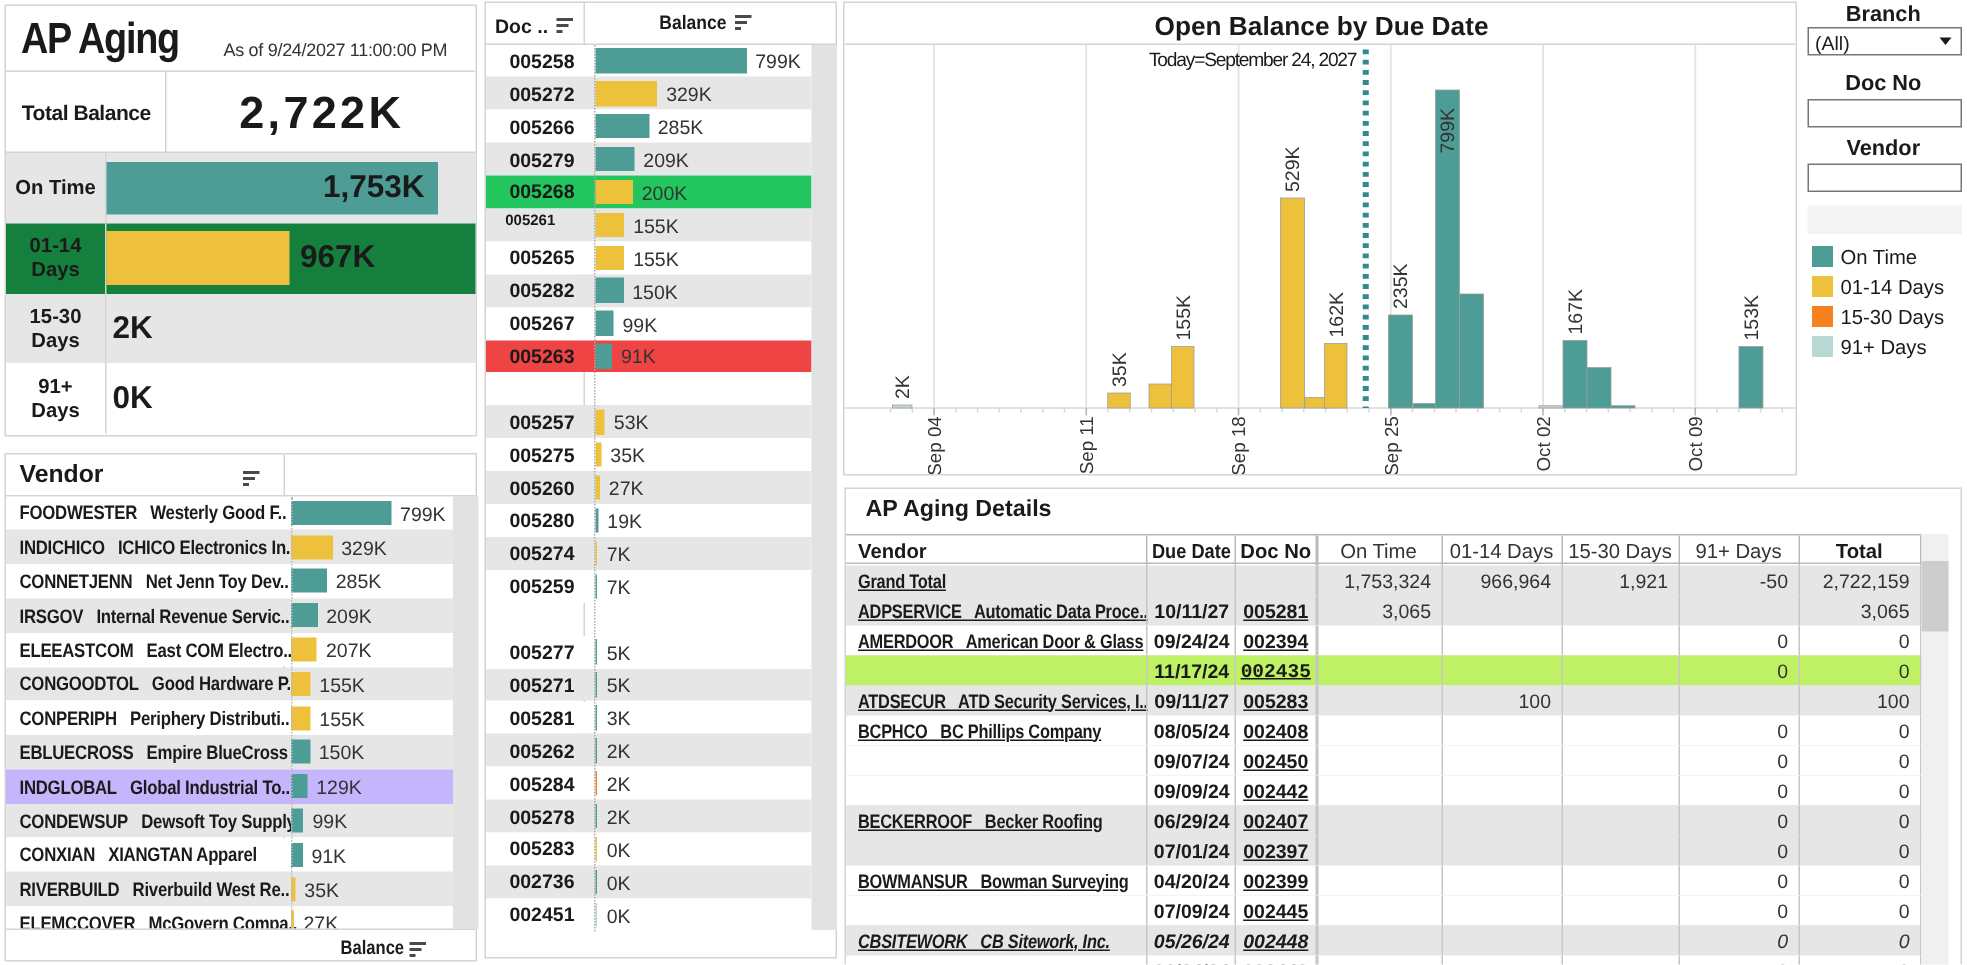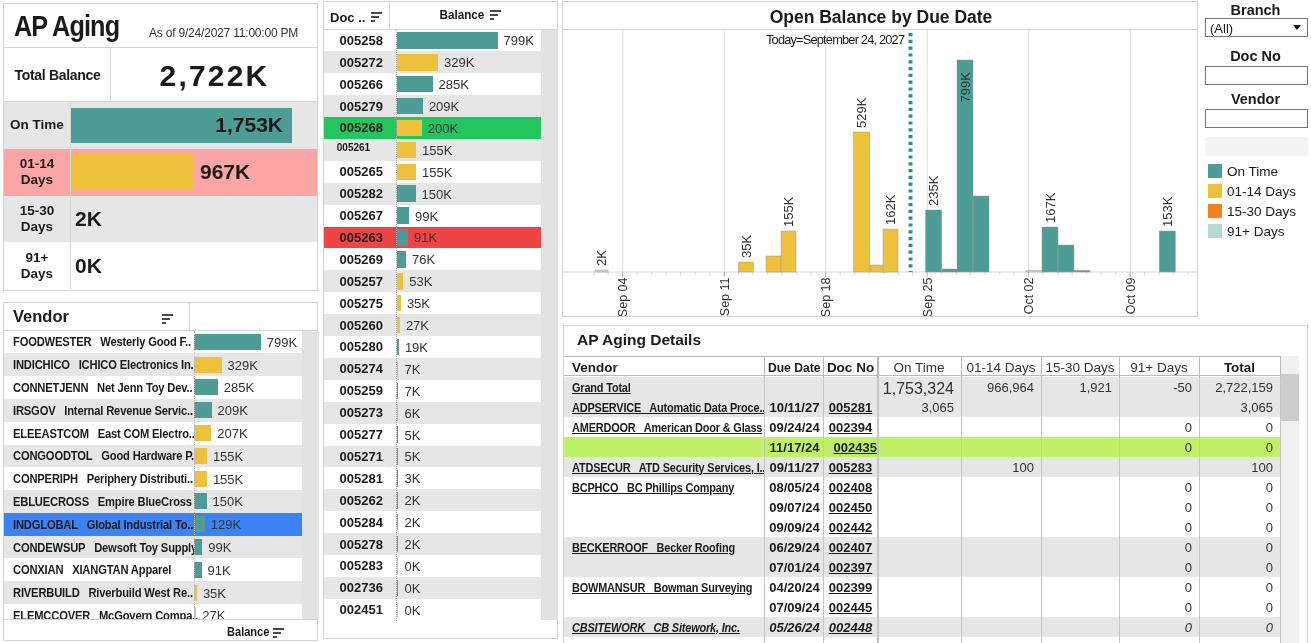--- a/index.html
+++ b/index.html
@@ -18,21 +18,21 @@
     <div class="abs" style="left:0;top:44px;width:107px;height:54px;border-right:1px solid #d4d4d4;"></div>
     <div class="abs b" style="left:0;top:63px;width:107px;text-align:center;font-size:14px;letter-spacing:-0.3px;">Total Balance</div>
     <div class="abs b" style="left:107px;top:55px;width:207px;text-align:center;font-size:30px;letter-spacing:2.2px;">2,722K</div>
     <div class="abs" style="left:0;top:97px;width:313px;height:1px;background:#d4d4d4;"></div>
     <div class="abs" style="left:0;top:98px;width:313px;height:46.8px;background:#e6e6e6;">
       <div class="abs b" style="left:0;top:15.4px;width:66px;text-align:center;font-size:13.5px;line-height:16px;">On Time</div>
       <div class="abs" style="left:66px;top:0;width:1px;height:46.8px;background:#d4d4d4;"></div>
       <div class="abs" style="left:67px;top:5.5px;width:221px;height:35.5px;background:#4e9c96;"></div>
       <div class="abs b" style="left:67px;top:11px;width:221px;text-align:right;font-size:21px;padding-right:9px;">1,753K</div>
     </div>
-    <div class="abs" style="left:0;top:144.8px;width:313px;height:46.8px;background:#fca5a5;">
+    <div class="abs" style="left:0;top:144.8px;width:313px;height:46.8px;background:#15803d;">
       <div class="abs b" style="left:0;top:7.4px;width:66px;text-align:center;font-size:13.5px;line-height:16px;">01-14<br>Days</div>
       <div class="abs" style="left:66px;top:0;width:1px;height:46.8px;background:#d4d4d4;"></div>
       <div class="abs" style="left:67px;top:5.5px;width:122px;height:35.5px;background:#eec13d;"></div>
       <div class="abs b" style="left:196px;top:11px;font-size:21px;">967K</div>
     </div>
     <div class="abs" style="left:0;top:191.6px;width:313px;height:46.8px;background:#e6e6e6;">
       <div class="abs b" style="left:0;top:7.4px;width:66px;text-align:center;font-size:13.5px;line-height:16px;">15-30<br>Days</div>
       <div class="abs" style="left:66px;top:0;width:1px;height:46.8px;background:#d4d4d4;"></div>
       <div class="abs b" style="left:71px;top:11.4px;font-size:21px;">2K</div>
     </div>
@@ -85,21 +85,21 @@
       <div class="abs" style="left:0;top:136.8px;width:298px;height:22.8px;background:#fff;">
         <div class="abs b" style="left:9px;top:3.9px;font-size:13px;letter-spacing:-0.2px;white-space:nowrap;transform:scaleX(0.86);transform-origin:0 50%;">CONPERIPH&nbsp;&nbsp; Periphery Distributi..</div>
         <div class="abs" style="left:190px;top:3.4px;width:12.9px;height:16px;background:#eec13d;"></div>
         <div class="abs" style="left:208.9px;top:4.4px;font-size:13px;color:#333;">155K</div>
       </div>
       <div class="abs" style="left:0;top:159.6px;width:298px;height:22.8px;background:#e6e6e6;">
         <div class="abs b" style="left:9px;top:3.9px;font-size:13px;letter-spacing:-0.2px;white-space:nowrap;transform:scaleX(0.86);transform-origin:0 50%;">EBLUECROSS&nbsp;&nbsp; Empire BlueCross ..</div>
         <div class="abs" style="left:190px;top:3.4px;width:12.5px;height:16px;background:#4e9c96;"></div>
         <div class="abs" style="left:208.5px;top:4.4px;font-size:13px;color:#333;">150K</div>
       </div>
-      <div class="abs" style="left:0;top:182.4px;width:298px;height:22.8px;background:#3b82f6;">
+      <div class="abs" style="left:0;top:182.4px;width:298px;height:22.8px;background:#c4b5fd;">
         <div class="abs b" style="left:9px;top:3.9px;font-size:13px;letter-spacing:-0.2px;white-space:nowrap;transform:scaleX(0.86);transform-origin:0 50%;">INDGLOBAL&nbsp;&nbsp; Global Industrial To..</div>
         <div class="abs" style="left:190px;top:3.4px;width:10.8px;height:16px;background:#4e9c96;"></div>
         <div class="abs" style="left:206.8px;top:4.4px;font-size:13px;color:#333;">129K</div>
       </div>
       <div class="abs" style="left:0;top:205.2px;width:298px;height:22.8px;background:#e6e6e6;">
         <div class="abs b" style="left:9px;top:3.9px;font-size:13px;letter-spacing:-0.2px;white-space:nowrap;transform:scaleX(0.86);transform-origin:0 50%;">CONDEWSUP&nbsp;&nbsp; Dewsoft Toy Supply</div>
         <div class="abs" style="left:190px;top:3.4px;width:8.3px;height:16px;background:#4e9c96;"></div>
         <div class="abs" style="left:204.3px;top:4.4px;font-size:13px;color:#333;">99K</div>
       </div>
       <div class="abs" style="left:0;top:228px;width:298px;height:22.8px;background:#fff;">
@@ -186,25 +186,20 @@
     <div class="abs" style="left:0;top:202.7px;width:217px;height:21.9px;background:#fff;">
       <div class="abs b" style="left:0;top:3.4px;width:59px;text-align:right;font-size:13px;">005267</div>
       <div class="abs" style="left:72.5px;top:2.7px;width:12.5px;height:16.5px;background:#4e9c96;"></div>
       <div class="abs" style="left:91px;top:3.9px;font-size:13px;color:#333;">99K</div>
     </div>
     <div class="abs" style="left:0;top:224.6px;width:217px;height:21.9px;background:#ef4444;">
       <div class="abs b" style="left:0;top:3.4px;width:59px;text-align:right;font-size:13px;">005263</div>
       <div class="abs" style="left:72.5px;top:2.7px;width:11.5px;height:16.5px;background:#4e9c96;"></div>
       <div class="abs" style="left:90px;top:3.9px;font-size:13px;color:#333;">91K</div>
     </div>
-    <div class="abs" style="left:0;top:246.5px;width:217px;height:21.9px;background:#fff;">
-      <div class="abs b" style="left:0;top:3.4px;width:59px;text-align:right;font-size:13px;">005269</div>
-      <div class="abs" style="left:72.5px;top:2.7px;width:9.6px;height:16.5px;background:#4e9c96;"></div>
-      <div class="abs" style="left:88.1px;top:3.9px;font-size:13px;color:#333;">76K</div>
-    </div>
     <div class="abs" style="left:0;top:268.4px;width:217px;height:21.9px;background:#e6e6e6;">
       <div class="abs b" style="left:0;top:3.4px;width:59px;text-align:right;font-size:13px;">005257</div>
       <div class="abs" style="left:72.5px;top:2.7px;width:6.7px;height:16.5px;background:#eec13d;"></div>
       <div class="abs" style="left:85.2px;top:3.9px;font-size:13px;color:#333;">53K</div>
     </div>
     <div class="abs" style="left:0;top:290.3px;width:217px;height:21.9px;background:#fff;">
       <div class="abs b" style="left:0;top:3.4px;width:59px;text-align:right;font-size:13px;">005275</div>
       <div class="abs" style="left:72.5px;top:2.7px;width:4.4px;height:16.5px;background:#eec13d;"></div>
       <div class="abs" style="left:82.9px;top:3.9px;font-size:13px;color:#333;">35K</div>
     </div>
@@ -220,25 +215,20 @@
     </div>
     <div class="abs" style="left:0;top:356px;width:217px;height:21.9px;background:#e6e6e6;">
       <div class="abs b" style="left:0;top:3.4px;width:59px;text-align:right;font-size:13px;">005274</div>
       <div class="abs" style="left:72.5px;top:2.7px;width:1.5px;height:16.5px;background:#eec13d;"></div>
       <div class="abs" style="left:80.5px;top:3.9px;font-size:13px;color:#333;">7K</div>
     </div>
     <div class="abs" style="left:0;top:377.9px;width:217px;height:21.9px;background:#fff;">
       <div class="abs b" style="left:0;top:3.4px;width:59px;text-align:right;font-size:13px;">005259</div>
       <div class="abs" style="left:72.5px;top:2.7px;width:1.5px;height:16.5px;background:#4e9c96;"></div>
       <div class="abs" style="left:80.5px;top:3.9px;font-size:13px;color:#333;">7K</div>
-    </div>
-    <div class="abs" style="left:0;top:399.8px;width:217px;height:21.9px;background:#e6e6e6;">
-      <div class="abs b" style="left:0;top:3.4px;width:59px;text-align:right;font-size:13px;">005273</div>
-      <div class="abs" style="left:72.5px;top:2.7px;width:1.5px;height:16.5px;background:#eec13d;"></div>
-      <div class="abs" style="left:80.5px;top:3.9px;font-size:13px;color:#333;">6K</div>
     </div>
     <div class="abs" style="left:0;top:421.7px;width:217px;height:21.9px;background:#fff;">
       <div class="abs b" style="left:0;top:3.4px;width:59px;text-align:right;font-size:13px;">005277</div>
       <div class="abs" style="left:72.5px;top:2.7px;width:1.2px;height:16.5px;background:#4e9c96;"></div>
       <div class="abs" style="left:80.5px;top:3.9px;font-size:13px;color:#333;">5K</div>
     </div>
     <div class="abs" style="left:0;top:443.6px;width:217px;height:21.9px;background:#e6e6e6;">
       <div class="abs b" style="left:0;top:3.4px;width:59px;text-align:right;font-size:13px;">005271</div>
       <div class="abs" style="left:72.5px;top:2.7px;width:1.2px;height:16.5px;background:#4e9c96;"></div>
       <div class="abs" style="left:80.5px;top:3.9px;font-size:13px;color:#333;">5K</div>
@@ -390,21 +380,21 @@
       <div class="abs" style="left:259px;top:0;width:1px;height:20px;background:#b9b9b9;"></div>
       <div class="abs" style="left:313px;top:0;width:2px;height:20px;background:#b9b9b9;"></div>
       <div class="abs" style="left:397px;top:0;width:1px;height:20px;background:#b9b9b9;"></div>
       <div class="abs" style="left:477px;top:0;width:1px;height:20px;background:#b9b9b9;"></div>
       <div class="abs" style="left:555px;top:0;width:1px;height:20px;background:#b9b9b9;"></div>
       <div class="abs" style="left:635px;top:0;width:1px;height:20px;background:#b9b9b9;"></div>
       <div class="abs" style="left:716px;top:0;width:1px;height:20px;background:#b9b9b9;"></div>
     </div>
     <div class="abs" style="left:0;top:51px;width:717px;height:20px;background:#e6e6e6;overflow:hidden;">
       <div class="abs b" style="left:8px;top:2.5px;width:191px;font-size:13px;letter-spacing:-0.2px;white-space:nowrap;transform:scaleX(0.84);transform-origin:0 50%;text-decoration:underline;">Grand Total</div>
-      <div class="abs" style="left:313px;top:2.5px;width:84px;text-align:right;padding-right:7px;font-size:16px;color:#333;">1,753,324</div>
+      <div class="abs" style="left:313px;top:2.5px;width:84px;text-align:right;padding-right:7px;font-size:13px;color:#333;">1,753,324</div>
       <div class="abs" style="left:397px;top:2.5px;width:80px;text-align:right;padding-right:7px;font-size:13px;color:#333;">966,964</div>
       <div class="abs" style="left:477px;top:2.5px;width:78px;text-align:right;padding-right:7px;font-size:13px;color:#333;">1,921</div>
       <div class="abs" style="left:555px;top:2.5px;width:80px;text-align:right;padding-right:7px;font-size:13px;color:#333;">-50</div>
       <div class="abs" style="left:635px;top:2.5px;width:81px;text-align:right;padding-right:7px;font-size:13px;color:#333;">2,722,159</div>
       <div class="abs" style="left:200px;top:0;width:1px;height:20px;background:#c6c6c6;"></div>
       <div class="abs" style="left:259px;top:0;width:1px;height:20px;background:#c6c6c6;"></div>
       <div class="abs" style="left:313px;top:0;width:2px;height:20px;background:#c6c6c6;"></div>
       <div class="abs" style="left:397px;top:0;width:1px;height:20px;background:#c6c6c6;"></div>
       <div class="abs" style="left:477px;top:0;width:1px;height:20px;background:#c6c6c6;"></div>
       <div class="abs" style="left:555px;top:0;width:1px;height:20px;background:#c6c6c6;"></div>
@@ -439,21 +429,21 @@
       <div class="abs" style="left:313px;top:0;width:2px;height:20px;background:#c6c6c6;"></div>
       <div class="abs" style="left:397px;top:0;width:1px;height:20px;background:#c6c6c6;"></div>
       <div class="abs" style="left:477px;top:0;width:1px;height:20px;background:#c6c6c6;"></div>
       <div class="abs" style="left:555px;top:0;width:1px;height:20px;background:#c6c6c6;"></div>
       <div class="abs" style="left:635px;top:0;width:1px;height:20px;background:#c6c6c6;"></div>
       <div class="abs" style="left:716px;top:0;width:1px;height:20px;background:#c6c6c6;"></div>
     </div>
     <div class="abs" style="left:0;top:111px;width:717px;height:1px;background:#cfcfcf;"></div>
     <div class="abs" style="left:0;top:111px;width:717px;height:20px;background:#bef264;overflow:hidden;">
       <div class="abs b" style="left:201px;top:2.5px;width:59px;text-align:center;font-size:13px;">11/17/24</div>
-      <div class="abs b" style="left:260px;top:2.5px;width:53px;text-align:right;font-size:13px;text-decoration:underline;">002435</div>
+      <div class="abs b" style="left:260px;top:2.5px;width:53px;text-align:center;font-size:13px;text-decoration:underline;font-family:Liberation Mono, monospace;">002435</div>
       <div class="abs" style="left:555px;top:2.5px;width:80px;text-align:right;padding-right:7px;font-size:13px;color:#333;">0</div>
       <div class="abs" style="left:635px;top:2.5px;width:81px;text-align:right;padding-right:7px;font-size:13px;color:#333;">0</div>
       <div class="abs" style="left:200px;top:0;width:1px;height:20px;background:#c6c6c6;"></div>
       <div class="abs" style="left:259px;top:0;width:1px;height:20px;background:#c6c6c6;"></div>
       <div class="abs" style="left:313px;top:0;width:2px;height:20px;background:#c6c6c6;"></div>
       <div class="abs" style="left:397px;top:0;width:1px;height:20px;background:#c6c6c6;"></div>
       <div class="abs" style="left:477px;top:0;width:1px;height:20px;background:#c6c6c6;"></div>
       <div class="abs" style="left:555px;top:0;width:1px;height:20px;background:#c6c6c6;"></div>
       <div class="abs" style="left:635px;top:0;width:1px;height:20px;background:#c6c6c6;"></div>
       <div class="abs" style="left:716px;top:0;width:1px;height:20px;background:#c6c6c6;"></div>

